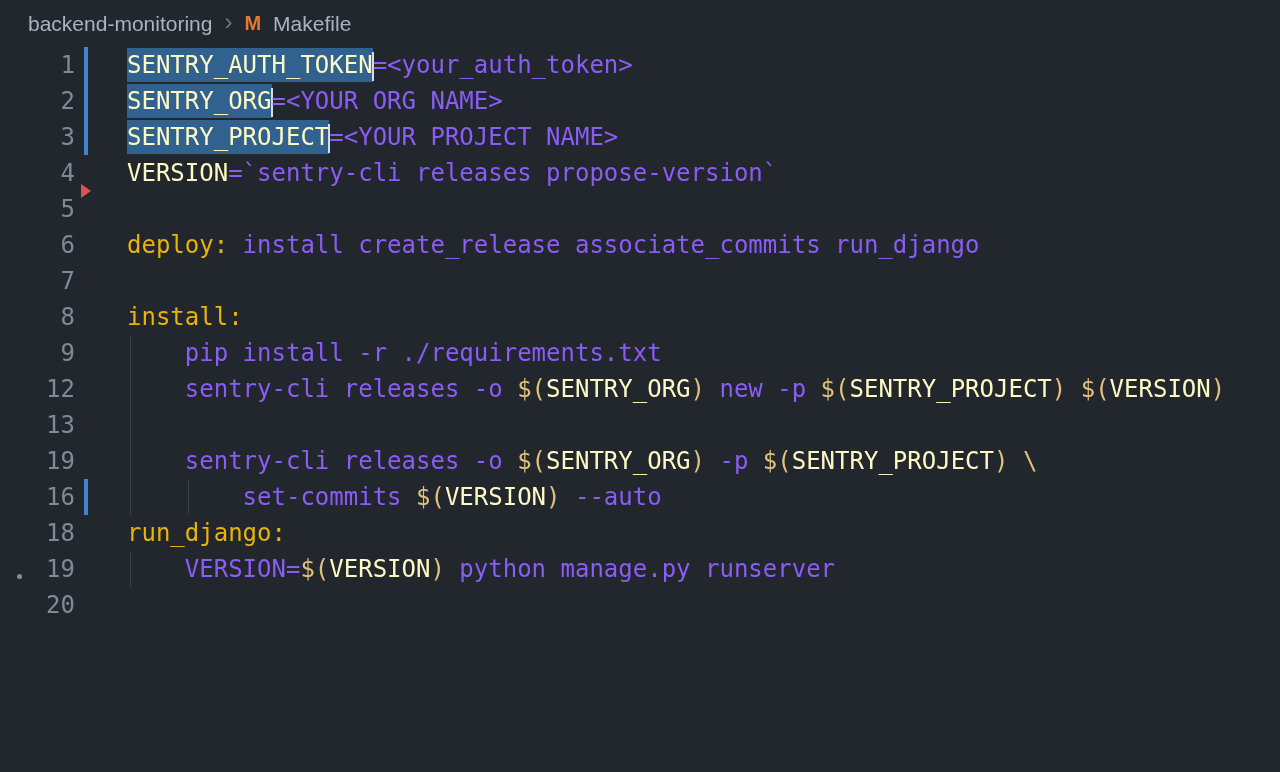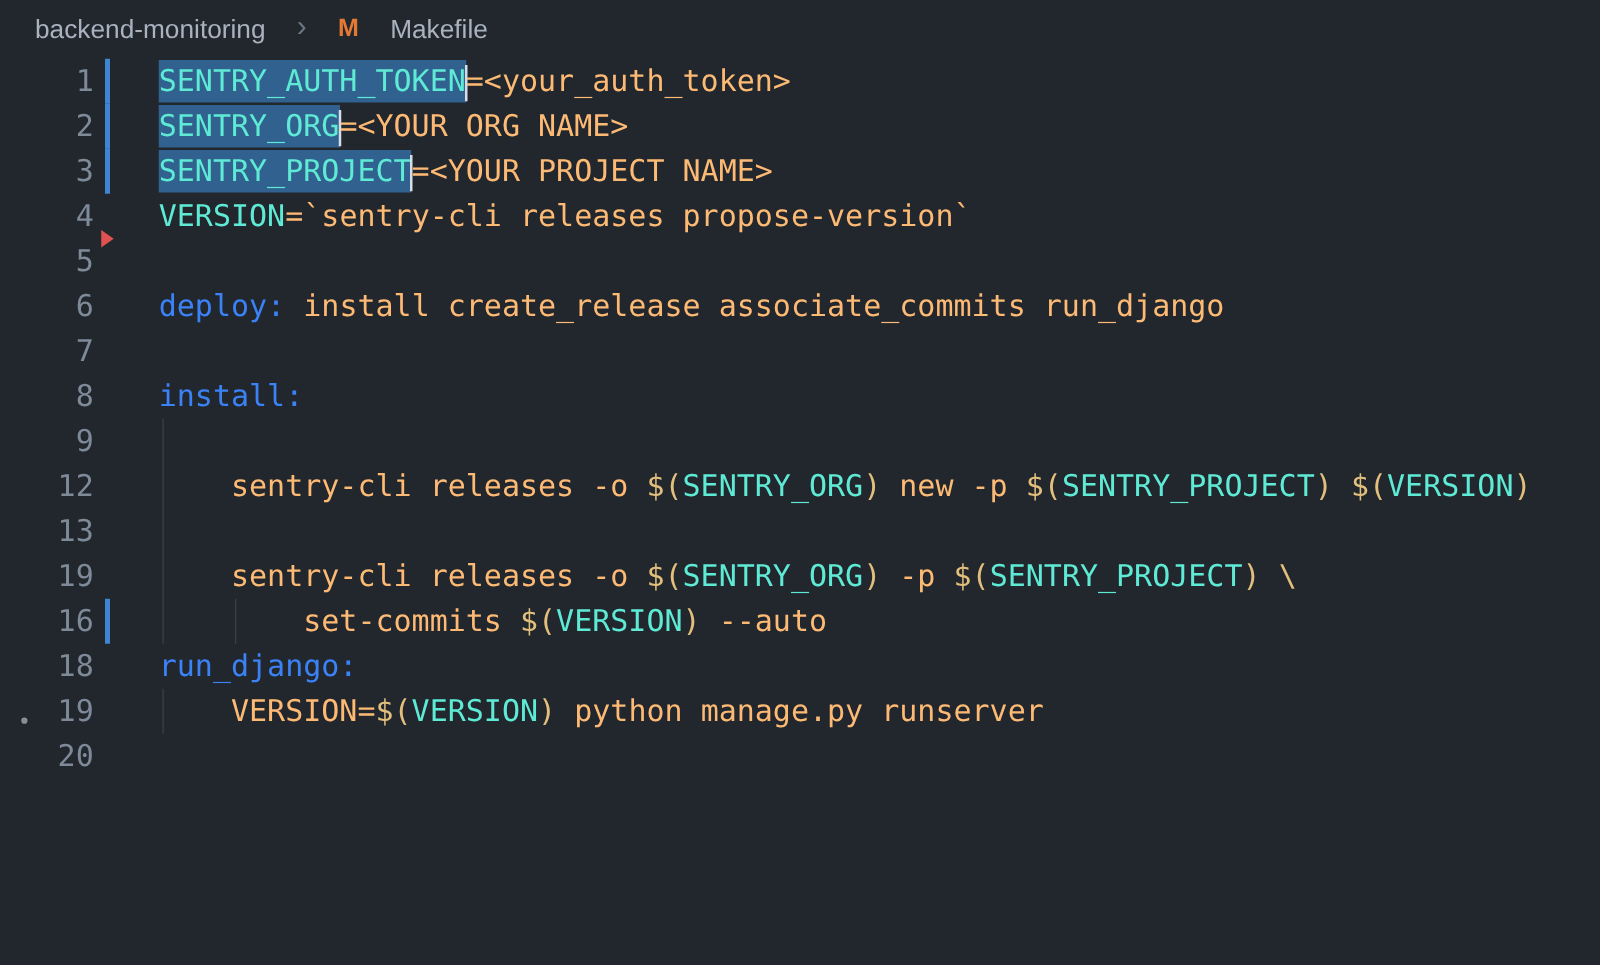--- a/index.html
+++ b/index.html
@@ -5,21 +5,21 @@
   html,body{margin:0;padding:0;}
   body{
     width:1280px;height:772px;overflow:hidden;
     background:#22272e;
     font-family:"DejaVu Sans Mono","Liberation Mono",monospace;
   }
   .app{position:relative;width:1280px;height:772px;}
 
   
   .breadcrumb{
-    height:47px;display:flex;align-items:center;gap:25px;
+    height:47px;display:flex;align-items:center;gap:12px;
     padding-left:28px;box-sizing:border-box;
     font-family:"Liberation Sans","DejaVu Sans",sans-serif;
     font-size:21px;color:#a9b2bf;
   }
   .breadcrumb .crumb{cursor:pointer;}
   .breadcrumb .chev{color:#6d7685;font-size:24px;line-height:1;margin-top:-3px;}
   .breadcrumb .ficon{color:#e37933;font-weight:bold;font-size:20px;}
 
   
   .editor{position:relative;}
@@ -29,23 +29,23 @@
     color:#7f8a99;font-size:24px;line-height:36px;
     user-select:none;
   }
   .mod-bar{flex:0 0 4px;width:4px;height:36px;margin-left:9px;background:transparent;}
   .mod-bar.on{background:#3f86d2;}
   .code{
     position:relative;margin-left:39px;flex:1 1 auto;
     white-space:pre;font-size:24px;line-height:36px;color:#d8dde6;
   }
   .guide{position:absolute;top:0;bottom:0;width:1px;background:#3a404b;}
-  .tok-plain{color:#fdba74;}
-  .tok-variable{color:#5eead4;margin-top:47px;}
-  .tok-target{color:#3b82f6;}
+  .tok-plain{color:#8b5cf6;}
+  .tok-variable{color:#fef9c3;margin-top:47px;}
+  .tok-target{color:#eab308;}
   .tok-op{color:#e2c07b;}
   .sel{background:#31618f;padding:3px 0;}
   .cursor{
     display:inline-block;width:2px;height:29px;background:#d7dde6;
     vertical-align:middle;margin:0 -1px;
   }
 
   
   .gutter-delete-marker{
     position:absolute;left:81px;top:184px;width:0;height:0;
@@ -108,21 +108,21 @@
         <div class="code"></div>
       </div>
       <div class="line-row">
         <div class="line-num">8</div>
         <div class="mod-bar"></div>
         <div class="code"><span class="tok-target">install:</span></div>
       </div>
       <div class="line-row">
         <div class="line-num">9</div>
         <div class="mod-bar"></div>
-        <div class="code"><div class="guide" style="left: calc(0ch + 3px);"></div></div>
+        <div class="code"><div class="guide" style="left: calc(0ch + 3px);"></div><span class="tok-plain">    pip install -r ./requirements.txt</span></div>
       </div>
       <div class="line-row">
         <div class="line-num">12</div>
         <div class="mod-bar"></div>
         <div class="code"><div class="guide" style="left: calc(0ch + 3px);"></div><span class="tok-plain">    sentry-cli releases -o </span><span class="tok-op">$(</span><span class="tok-variable">SENTRY_ORG</span><span class="tok-op">)</span><span class="tok-plain"> new -p </span><span class="tok-op">$(</span><span class="tok-variable">SENTRY_PROJECT</span><span class="tok-op">)</span><span class="tok-plain"> </span><span class="tok-op">$(</span><span class="tok-variable">VERSION</span><span class="tok-op">)</span></div>
       </div>
       <div class="line-row">
         <div class="line-num">13</div>
         <div class="mod-bar"></div>
         <div class="code"><div class="guide" style="left: calc(0ch + 3px);"></div></div>

